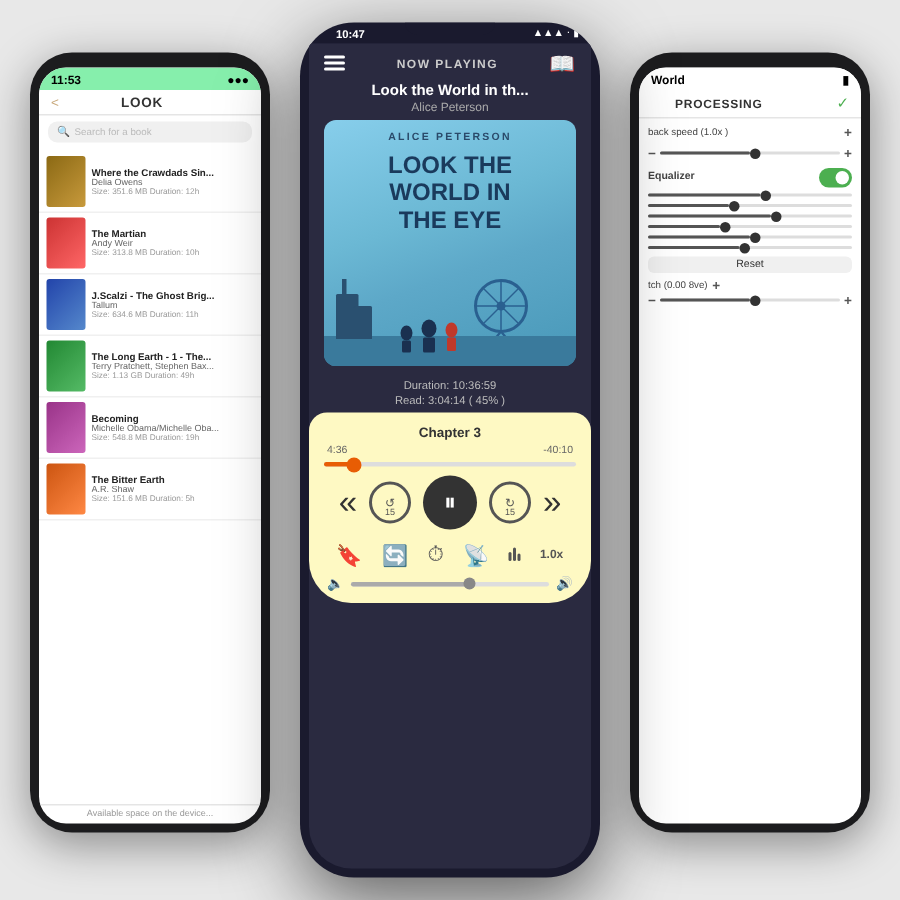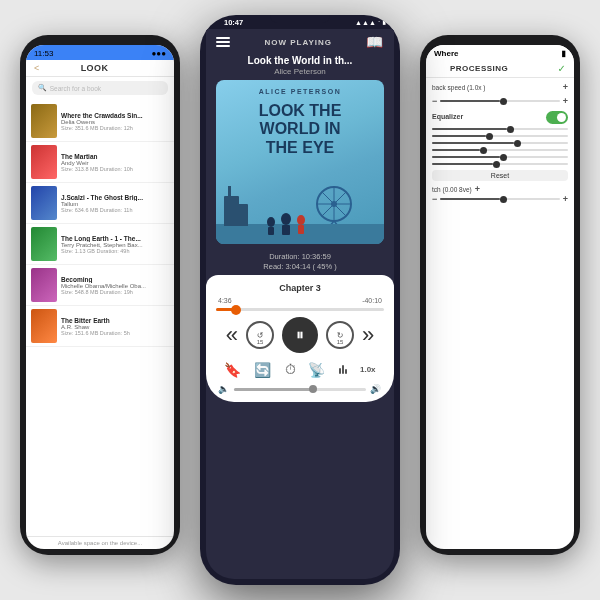--- a/index.html
+++ b/index.html
@@ -41,27 +41,27 @@
     .phone-left-screen {
       margin: 10px 6px 6px 6px;
       background: #fff;
       border-radius: 18px;
       flex: 1;
       overflow: hidden;
       display: flex;
       flex-direction: column;
     }
     .left-status-bar {
-      background: #3b82f6;
+      background: #86efac;
       padding: 4px 8px 2px;
       display: flex;
       justify-content: space-between;
       align-items: center;
       font-size: 8px;
-      font-weight: 400;
+      font-weight: 700;
     }
     .left-header {
       background: #fff;
       padding: 3px 8px;
       display: flex;
       align-items: center;
       justify-content: space-between;
       border-bottom: 1px solid #e5e5e5;
     }
     .left-header-back {
@@ -452,21 +452,21 @@
     }
     .center-read {
       text-align: center;
       font-size: 7.5px;
       color: #bbb;
       padding: 0 0 4px;
     }
 
     
     .center-player {
-      background: #ffffff;
+      background: #fef9c3;
       border-radius: 12px 12px 28px 28px;
       margin: 0;
       padding: 8px 0 4px;
       display: flex;
       flex-direction: column;
       gap: 4px;
     }
     .chapter-label {
       text-align: center;
       font-size: 9px;
@@ -784,21 +784,21 @@
           </div>
           <span class="vol-icon">🔊</span>
         </div>
       </div>
     </div>
   </div>
 
   <div class="phone-right">
     <div class="phone-right-screen">
       <div class="right-status-bar">
-        <span style="font-size:8px;">Where</span>
+        <span style="font-size:8px;">World</span>
         <span>▮</span>
       </div>
       <div class="right-header">
         <span class="right-section-title" style="font-size:8px;font-weight:700;letter-spacing:0.5px;color:#333;padding-left:16px;">PROCESSING</span>
         <span class="right-check">✓</span>
       </div>
       <div class="right-content">
         <div class="right-row">
           <span style="font-size:6.5px;">back speed (1.0x )</span>
           <span class="right-plus-minus">+</span>

